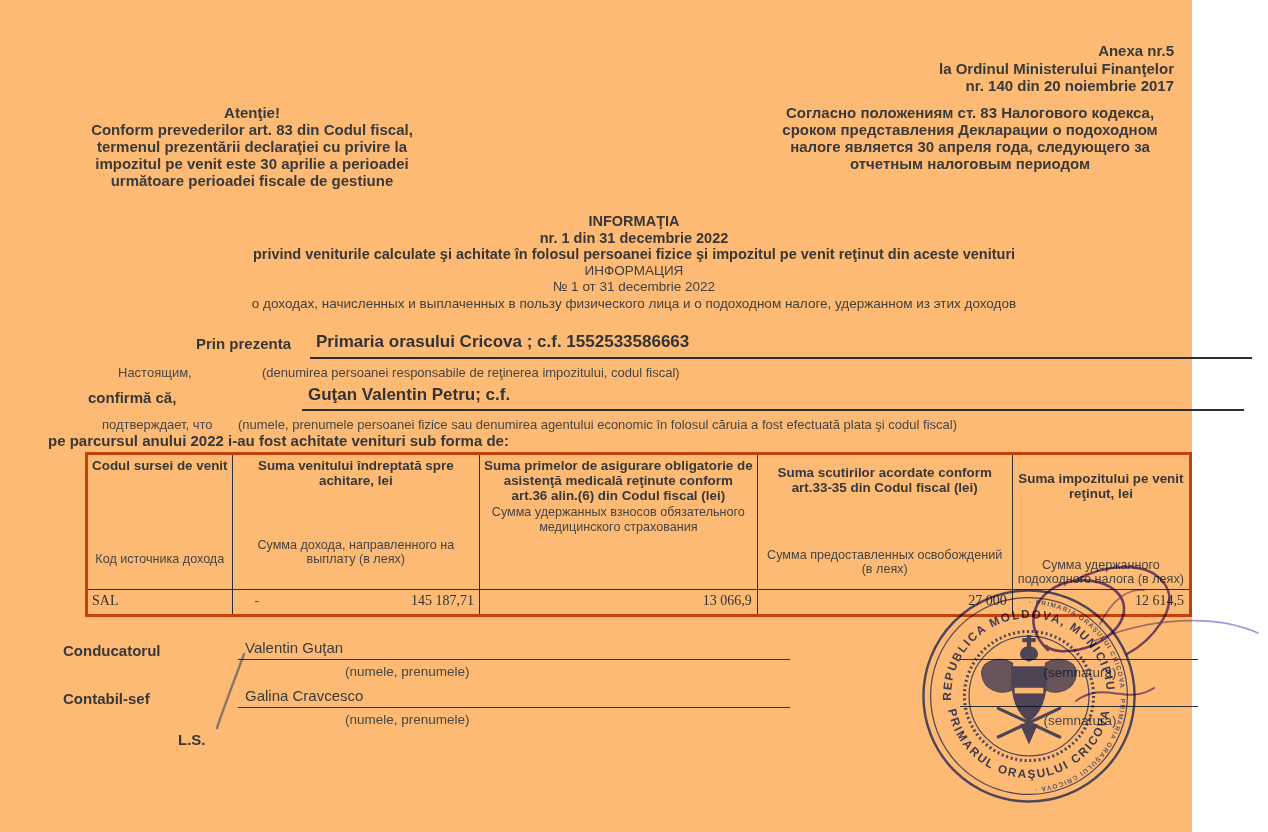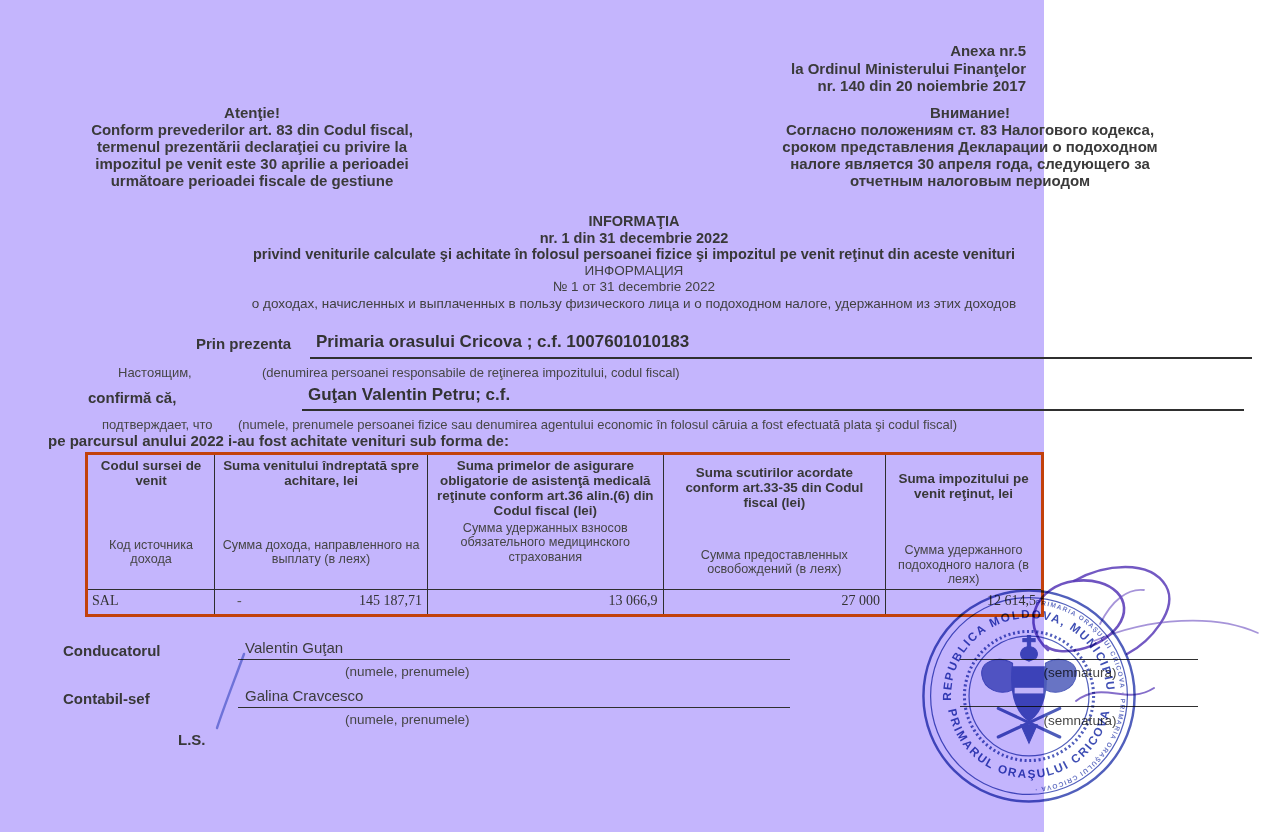--- a/index.html
+++ b/index.html
@@ -4,22 +4,22 @@
 <style>
   * { margin:0; padding:0; box-sizing:border-box; }
   html,body { width:1268px; height:832px; }
   body {
     font-family:"Liberation Sans","DejaVu Sans",sans-serif;
     background:#ffffff;
     color:#3d3d3d;
     overflow:hidden;
   }
   .page {
-    position:relative; width:1044px; height:832px;
-    background:#c4b5fd;
+    position:relative; width:1192px; height:832px;
+    background:#fdba74;
     padding-left:28px;
   }
   .abs { position:absolute; }
   .ctr { text-align:center; }
 
   
   .hdr-right { top:42px; right:18px; text-align:right; font-size:15px; line-height:17.5px; font-weight:700; color:#3a3a3a; }
   .att-left  { top:104px; left:36px;  width:432px; font-size:15px; line-height:17px; font-weight:700; text-align:center; color:#3a3a3a; }
   .att-right { top:104px; left:686px; width:568px; font-size:15px; line-height:17px; font-weight:700; text-align:center; color:#3a3a3a; }
 
@@ -67,39 +67,38 @@
 
   <div class="abs att-left">
     <div>Atenţie!</div>
     <div>Conform prevederilor art. 83 din Codul fiscal,</div>
     <div>termenul prezentării declaraţiei cu privire la</div>
     <div>impozitul pe venit este 30 aprilie a perioadei</div>
     <div>următoare perioadei fiscale de gestiune</div>
   </div>
 
   <div class="abs att-right">
-    <div>Внимание!</div>
     <div>Согласно положениям ст. 83 Налогового кодекса,</div>
     <div>сроком представления Декларации о подоходном</div>
     <div>налоге является 30 апреля года, следующего за</div>
     <div>отчетным налоговым периодом</div>
   </div>
 
   <div class="abs title-block">
     <div class="l-ro">INFORMAŢIA</div>
     <div class="l-ro">nr. 1 din 31 decembrie 2022</div>
     <div class="l-ro">privind veniturile calculate şi achitate în folosul persoanei fizice şi impozitul pe venit reţinut din aceste venituri</div>
     <div class="l-ru">ИНФОРМАЦИЯ</div>
     <div class="l-ru">№ 1 от 31 decembrie 2022</div>
     <div class="l-ru">о доходах, начисленных и выплаченных в пользу физического лица и о подоходном налоге, удержанном из этих доходов</div>
   </div>
 
   <div class="abs fld-label" style="left:196px; top:335px;">Prin prezenta</div>
   <div class="abs fld-line" style="left:310px; top:332px; width:942px; height:27px;">
-    <span class="fld-value">Primaria orasului Cricova ; c.f. 1007601010183</span>
+    <span class="fld-value">Primaria orasului Cricova ; c.f. 1552533586663</span>
   </div>
   <div class="abs hint" style="left:118px; top:365px;">Настоящим,</div>
   <div class="abs hint" style="left:262px; top:365px;">(denumirea persoanei responsabile de reţinerea impozitului, codul fiscal)</div>
 
   <div class="abs fld-label" style="left:88px; top:389px;">confirmă că,</div>
   <div class="abs fld-line" style="left:302px; top:385px; width:942px; height:26px;">
     <span class="fld-value">Guţan Valentin Petru; c.f.</span>
   </div>
   <div class="abs hint" style="left:102px; top:417px;">подтверждает, что</div>
   <div class="abs hint" style="left:238px; top:417px;">(numele, prenumele persoanei fizice sau denumirea agentului economic în folosul căruia a fost efectuată plata şi codul fiscal)</div>

